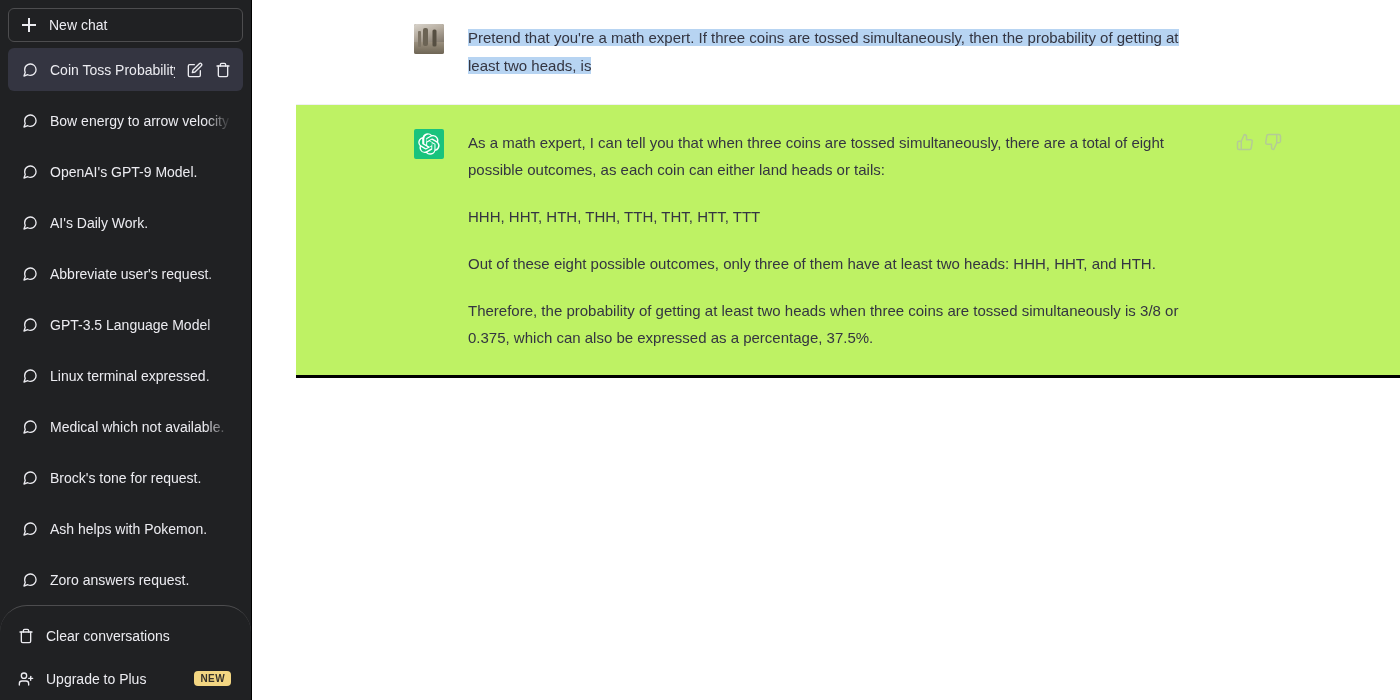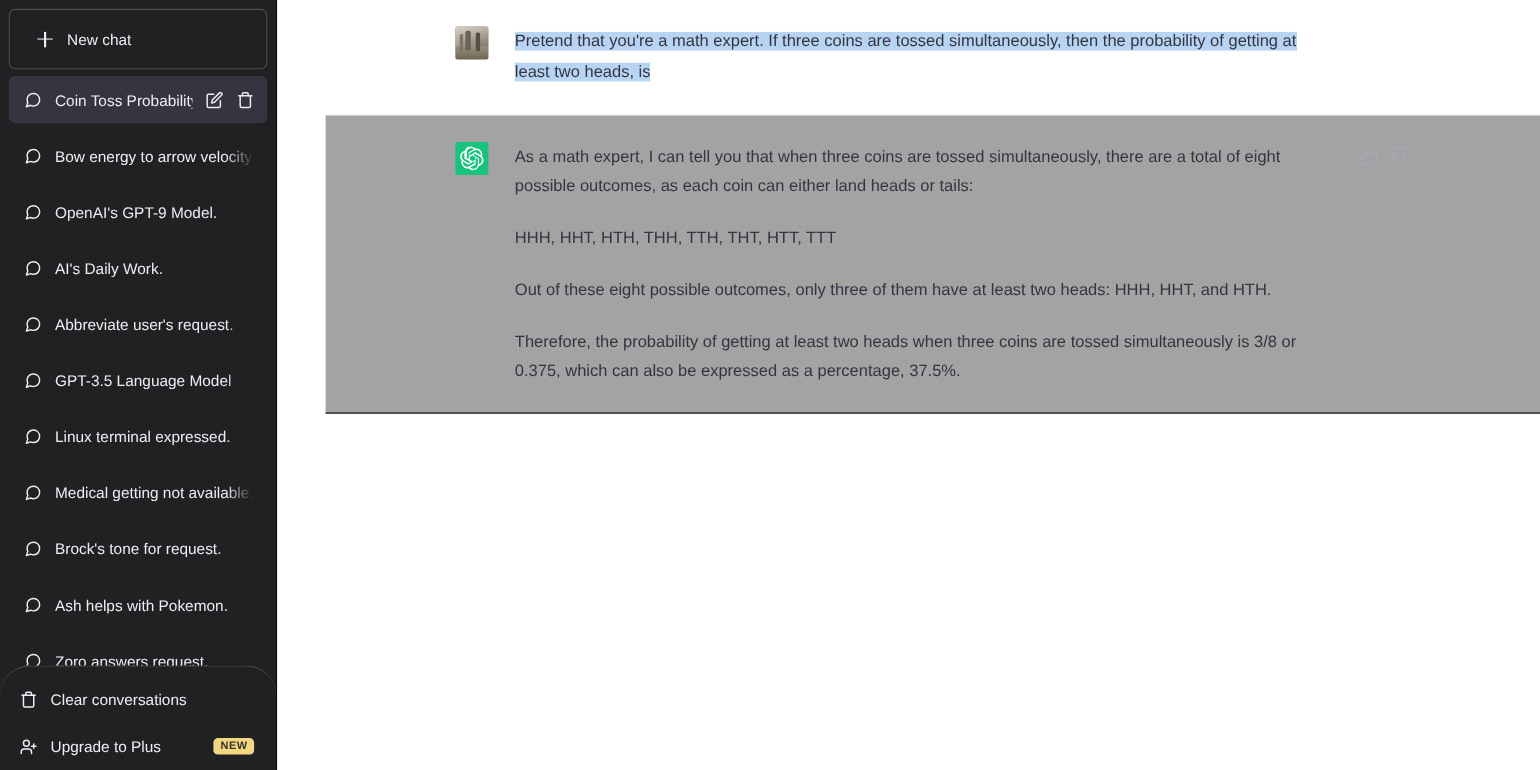--- a/index.html
+++ b/index.html
@@ -32,22 +32,22 @@
 
   .sidebar-top {
     padding: 8px 8px 0 8px;
     flex: 0 0 auto;
   }
 
   .new-chat-btn {
     display: flex;
     align-items: center;
     gap: 12px;
-    height: 55px;
-    padding: 0 24px;
+    height: 34px;
+    padding: 0 12px;
     border: 1px solid #4d4d4f;
     border-radius: 6px;
     color: #ececf1;
     font-size: 14px;
     cursor: pointer;
     background: transparent;
     width: 100%;
   }
 
   .plus-icon {
@@ -164,22 +164,22 @@
   .msg {
     display: flex;
     width: 100%;
     padding: 24px 0;
   }
   .msg-user {
     background: #ffffff;
     border-bottom: 1px solid #f0f0f2;
   }
   .msg-assistant {
-    background: #a3a3a3;
-    border-bottom: 1px solid #000000;
+    background: #bef264;
+    border-bottom: 3px solid #000000;
   }
 
   .msg-inner {
     display: flex;
     gap: 24px;
     width: 100%;
     max-width: 900px;
     margin: 0 auto;
     padding: 0 16px;
     position: relative;
@@ -326,21 +326,21 @@
         <div class="nav-item">
           <svg class="chat-bubble-icon" viewBox="0 0 24 24" fill="none" stroke="#ececf1" stroke-width="2" stroke-linecap="round" stroke-linejoin="round">
             <path d="M21 11.5a8.38 8.38 0 0 1-.9 3.8 8.5 8.5 0 0 1-7.6 4.7 8.38 8.38 0 0 1-3.8-.9L3 21l1.9-5.7a8.38 8.38 0 0 1-.9-3.8 8.5 8.5 0 0 1 4.7-7.6 8.38 8.38 0 0 1 3.8-.9h.5a8.48 8.48 0 0 1 8 8v.5z"></path>
           </svg>
           <span class="nav-label">Linux terminal expressed.</span>
         </div>
         <div class="nav-item">
           <svg class="chat-bubble-icon" viewBox="0 0 24 24" fill="none" stroke="#ececf1" stroke-width="2" stroke-linecap="round" stroke-linejoin="round">
             <path d="M21 11.5a8.38 8.38 0 0 1-.9 3.8 8.5 8.5 0 0 1-7.6 4.7 8.38 8.38 0 0 1-3.8-.9L3 21l1.9-5.7a8.38 8.38 0 0 1-.9-3.8 8.5 8.5 0 0 1 4.7-7.6 8.38 8.38 0 0 1 3.8-.9h.5a8.48 8.48 0 0 1 8 8v.5z"></path>
           </svg>
-          <span class="nav-label">Medical getting not available.</span>
+          <span class="nav-label">Medical which not available.</span>
         </div>
         <div class="nav-item">
           <svg class="chat-bubble-icon" viewBox="0 0 24 24" fill="none" stroke="#ececf1" stroke-width="2" stroke-linecap="round" stroke-linejoin="round">
             <path d="M21 11.5a8.38 8.38 0 0 1-.9 3.8 8.5 8.5 0 0 1-7.6 4.7 8.38 8.38 0 0 1-3.8-.9L3 21l1.9-5.7a8.38 8.38 0 0 1-.9-3.8 8.5 8.5 0 0 1 4.7-7.6 8.38 8.38 0 0 1 3.8-.9h.5a8.48 8.48 0 0 1 8 8v.5z"></path>
           </svg>
           <span class="nav-label">Brock's tone for request.</span>
         </div>
         <div class="nav-item">
           <svg class="chat-bubble-icon" viewBox="0 0 24 24" fill="none" stroke="#ececf1" stroke-width="2" stroke-linecap="round" stroke-linejoin="round">
             <path d="M21 11.5a8.38 8.38 0 0 1-.9 3.8 8.5 8.5 0 0 1-7.6 4.7 8.38 8.38 0 0 1-3.8-.9L3 21l1.9-5.7a8.38 8.38 0 0 1-.9-3.8 8.5 8.5 0 0 1 4.7-7.6 8.38 8.38 0 0 1 3.8-.9h.5a8.48 8.48 0 0 1 8 8v.5z"></path>

